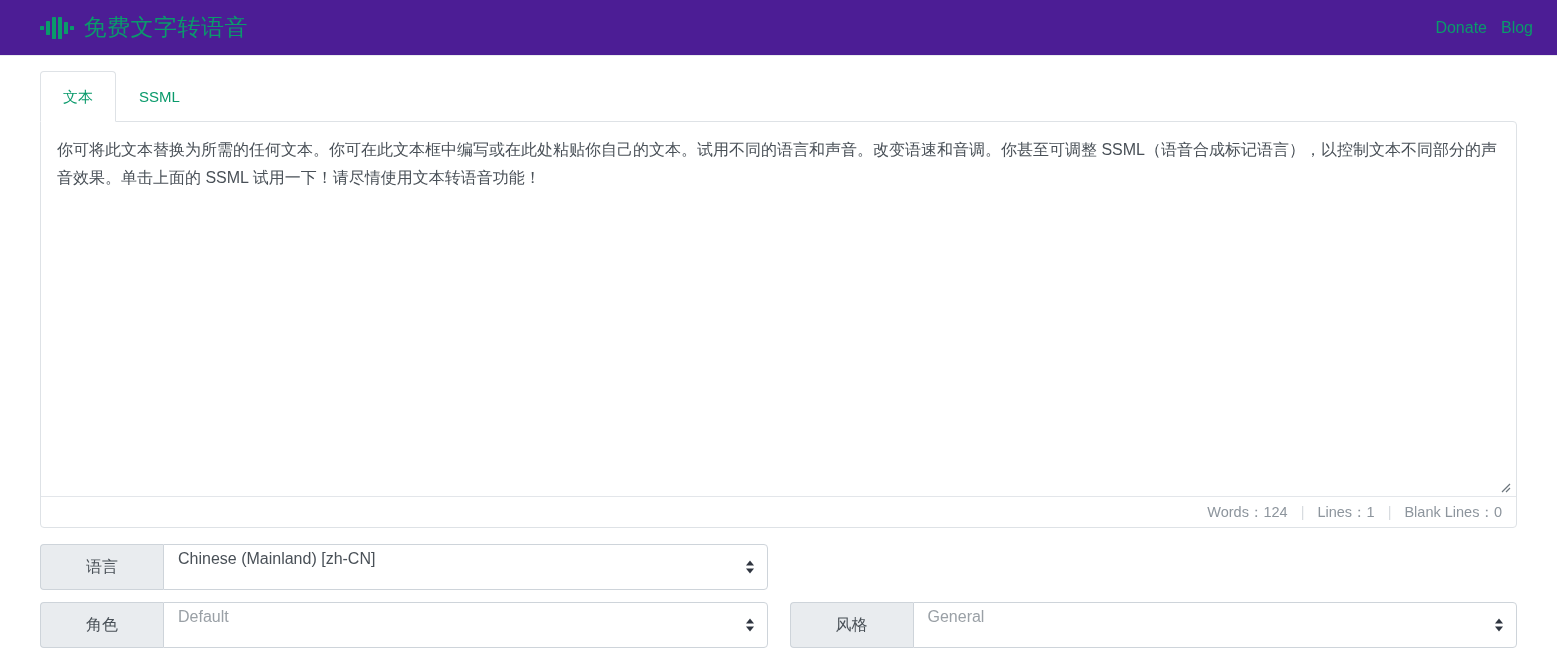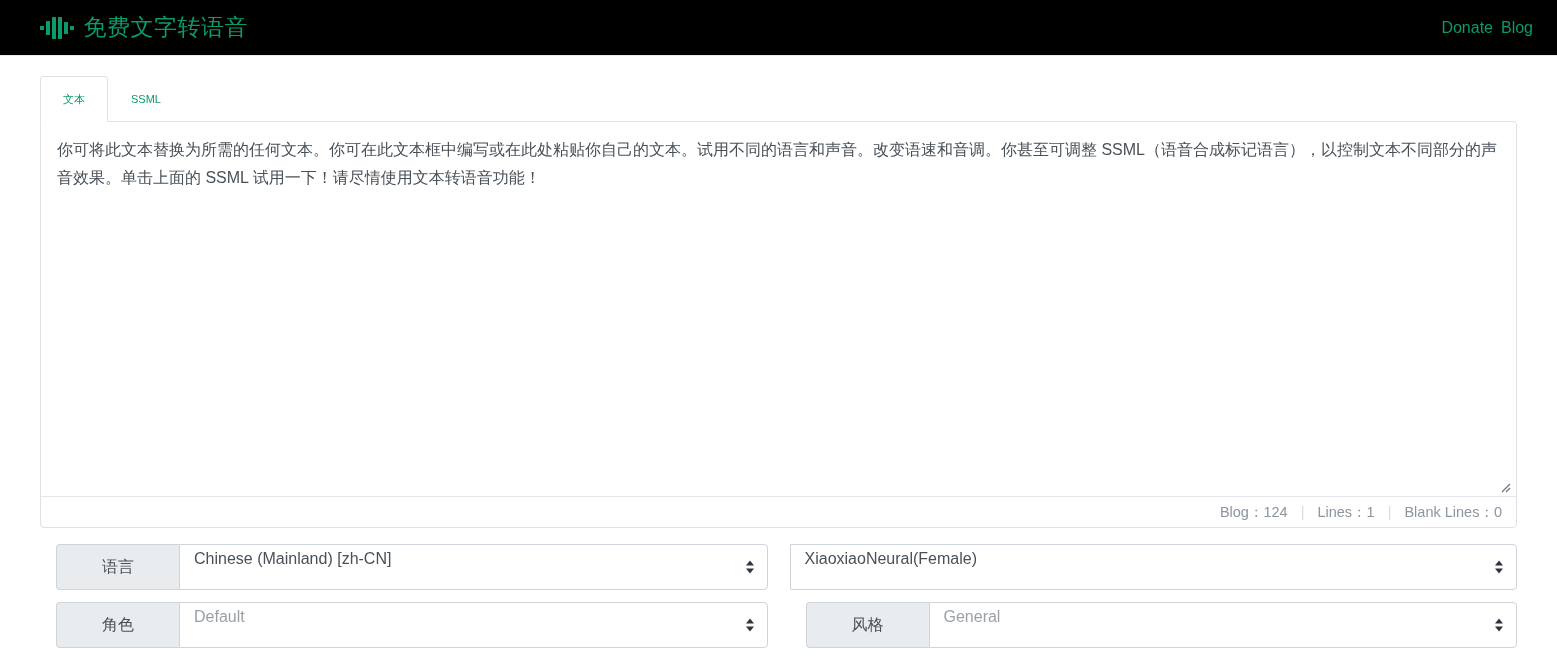--- a/index.html
+++ b/index.html
@@ -10,21 +10,21 @@
     height: 667px;
     overflow: hidden;
     background: #ffffff;
     font-family: "Liberation Sans", "DejaVu Sans", sans-serif;
     color: #212529;
   }
 
   
   .site-header {
     height: 56px;
-    background: #000000;
+    background: #4c1d95;
     border-bottom: 1px solid #e9ecef;
     display: flex;
     align-items: center;
     padding: 0 24px 0 40px;
     position: relative;
   }
   .brand {
     display: flex;
     align-items: center;
     gap: 10px;
@@ -52,21 +52,21 @@
     font-size: 23px;
     color: #0a9a6b;
     letter-spacing: 0.5px;
     white-space: nowrap;
   }
 
   .header-nav {
     margin-left: auto;
     display: flex;
     align-items: center;
-    gap: 8px;
+    gap: 14px;
     text-align: right;
   }
   .header-nav a {
     color: #0a9a6b;
     text-decoration: none;
     font-size: 16px;
   }
 
   
   .page {
@@ -84,21 +84,21 @@
   .tabs {
     display: flex;
     align-items: flex-end;
     height: 40px;
     position: relative;
     z-index: 2;
     margin-bottom: -1px;
   }
   .tab {
     padding: 15px 22px;
-    font-size: 11px;
+    font-size: 15px;
     color: #0a9a6b;
     cursor: pointer;
     border: 1px solid transparent;
     border-radius: 4px 4px 0 0;
     background: transparent;
     line-height: 1.3;
   }
   .tab.active {
     background: #ffffff;
     border-color: #dee2e6 #dee2e6 #ffffff;
@@ -174,21 +174,20 @@
     justify-content: center;
     min-width: 123px;
     padding: 0 14px;
     background: #e9ecef;
     border: 1px solid #ced4da;
     border-right: none;
     border-radius: 4px 0 0 4px;
     font-size: 16px;
     color: #495057;
     white-space: nowrap;
-    margin-left: 16px;
   }
   .select-wrap {
     position: relative;
     flex: 1 1 auto;
     min-width: 0;
   }
   .select-field {
     width: 100%;
     height: 100%;
     border: 1px solid #ced4da;
@@ -247,21 +246,21 @@
   <div class="editor-card">
     <textarea class="editor-area" placeholder="" style="">你可将此文本替换为所需的任何文本。你可在此文本框中编写或在此处粘贴你自己的文本。试用不同的语言和声音。改变语速和音调。你甚至可调整 SSML（语音合成标记语言），以控制文本不同部分的声音效果。单击上面的 SSML 试用一下！请尽情使用文本转语音功能！</textarea>
 
     <span class="editor-resize">
       <svg width="14" height="14" viewBox="0 0 14 14">
         <path d="M13 5 L5 13 M13 9 L9 13" stroke="#6c757d" stroke-width="1.2" fill="none"></path>
       </svg>
     </span>
 
     <div class="editor-status">
-      <span class="status-item">Blog：</span>
+      <span class="status-item">Words：</span>
       <span class="status-item">124</span>
       <span class="status-sep">|</span>
       <span class="status-item">Lines：</span>
       <span class="status-item">1</span>
       <span class="status-sep">|</span>
       <span class="status-item">Blank Lines：</span>
       <span class="status-item">0</span>
     </div>
   </div>
 
@@ -293,29 +292,20 @@
             </svg>
           </span>
         </span>
       </div>
 
     </div>
 
     <div class="control-col">
 
       <div class="input-group">
-        <span class="select-wrap">
-          <span class="select-field">XiaoxiaoNeural(Female)</span>
-          <span class="select-arrow">
-            <svg width="10" height="16" viewBox="0 0 10 16">
-              <path d="M5 1.5 L9 6.5 L1 6.5 Z" fill="#2f3540"></path>
-              <path d="M5 14.5 L9 9.5 L1 9.5 Z" fill="#2f3540"></path>
-            </svg>
-          </span>
-        </span>
       </div>
 
       <div class="input-group">
         <span class="input-group-label">风格</span>
         <span class="select-wrap">
           <span class="select-field muted">General</span>
           <span class="select-arrow">
             <svg width="10" height="16" viewBox="0 0 10 16">
               <path d="M5 1.5 L9 6.5 L1 6.5 Z" fill="#2f3540"></path>
               <path d="M5 14.5 L9 9.5 L1 9.5 Z" fill="#2f3540"></path>

